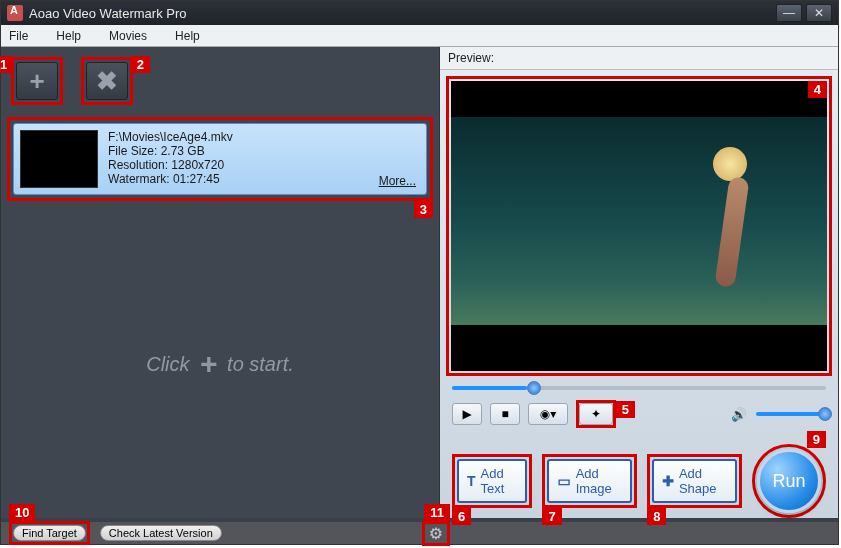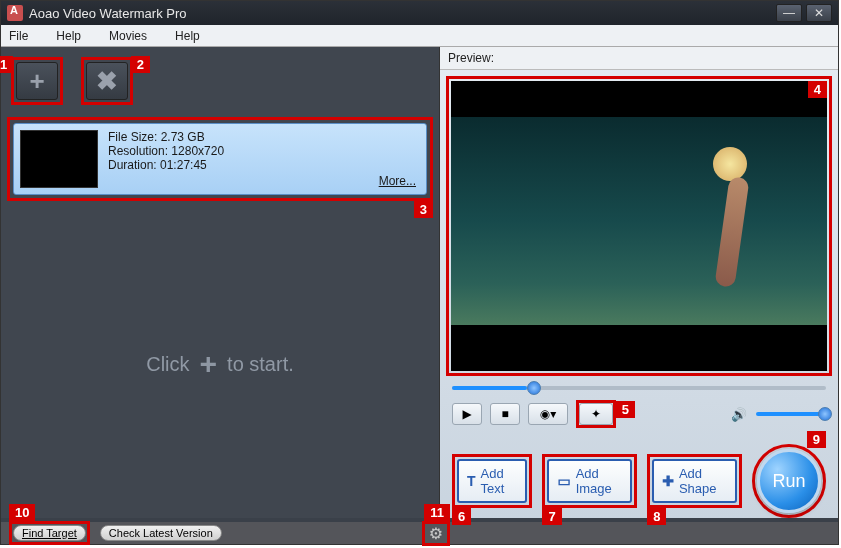--- a/index.html
+++ b/index.html
@@ -18,21 +18,21 @@
 .toolbar { display:flex; gap:18px; padding:4px; }
 .redbox { border:3px solid #d40000; position:relative; }
 .numtag { position:absolute; background:#d40000; color:#fff; font-size:13px; font-weight:bold; padding:1px 6px; z-index:5;}
 .iconbtn { width:42px; height:38px; background:linear-gradient(#4a515b,#353b43); border:1px solid #222; border-radius:3px; display:flex; align-items:center; justify-content:center; cursor:pointer;}
 .plus-icon, .x-icon { color:#9aa1ac; font-size:26px; font-weight:bold; }
 .filecard-wrap { margin-top:8px; }
 .filecard { background: linear-gradient(#c7e3fb,#a8d0f5); border:1px solid #5a8fc7; border-radius:3px; padding:6px; display:flex; gap:10px; }
 .thumb { width:78px; height:58px; background:#000; border:1px solid #333; }
 .fileinfo { font-size:12px; color:#1a1a1a; flex:1; position:relative;}
 .fileinfo .more { position:absolute; right:4px; bottom:0; text-decoration:underline; cursor:pointer; font-size:12px;}
-.hint { position:absolute; top:300px; left:0; right:0; text-align:center; color:#9099a5; font-size:20px; display:flex; align-items:center; justify-content:center; gap:10px;}
+.hint { position:absolute; top:300px; left:0; right:0; text-align:center; color:#9099a5; font-size:20px; display:flex; align-items:center; justify-content:center; gap:10px;font-style:italic;}
 .hint .plus-big { font-size:30px; color:#8e97a3; font-weight:bold; }
 .rightpane { flex:1; background:linear-gradient(#e5ecf3,#c9d4df); display:flex; flex-direction:column; border-left:1px solid #333; }
 .preview-label { font-size:12px; padding:4px 8px; color:#222; background:#eef1f4; border-bottom:1px solid #bbb;}
 .preview-box-wrap { padding:6px; }
 .preview-box { height:290px; background:#000; position:relative; }
 .video-frame { position:absolute; top:36px; left:0; right:0; height:208px; background: linear-gradient(180deg,#0a2b2f 0%, #174a4c 50%, #2b6158 80%, #4a7a5e 100%); }
 .creature { position:absolute; right:60px; top:30px; width:90px; height:140px; }
 .creature::before { content:""; position:absolute; top:0; right:20px; width:34px; height:34px; background:radial-gradient(circle,#f5e6a0,#d4a860); border-radius:50%; }
 .creature::after { content:""; position:absolute; top:30px; right:25px; width:20px; height:110px; background:linear-gradient(#b88a6a,#8a5a4a); border-radius:10px; transform:rotate(8deg); }
 .slider-row { padding:4px 12px; }
@@ -89,23 +89,24 @@
             <span class="x-icon">✖</span>
           </div>
         </div>
       </div>
 
       <div class="filecard-wrap redbox" style="padding:3px;">
         <div class="numtag" style="bottom:-20px; right:-3px;">3</div>
         <div class="filecard">
           <div class="thumb"></div>
           <div class="fileinfo">
+            <div>F:\Movies\IceAge4.mkv</div>
             <div>File Size: 2.73 GB</div>
             <div>Resolution: 1280x720</div>
-            <div>Duration: 01:27:45</div>
+            <div>Watermark: 01:27:45</div>
             <span class="more">More...</span>
           </div>
         </div>
       </div>
 
       <div class="hint">
         <span>Click</span>
         <span class="plus-big">+</span>
         <span>to start.</span>
       </div>
@@ -172,21 +173,21 @@
           <div class="numtag" style="top:-16px; right:-3px;">9</div>
           <div class="runbtn">
             <span>Run</span>
           </div>
         </div>
       </div>
     </div>
   </div>
 
   <div class="statusbar">
-    <div class="redbox" style="padding:1px;text-decoration:underline;">
+    <div class="redbox" style="padding:1px;">
       <div class="numtag" style="top:-20px; left:-3px;">10</div>
       <div class="sbtn">Find Target</div>
     </div>
     <div class="sbtn">Check Latest Version</div>
     <div class="redbox" style="padding:0; margin-left:auto; margin-right:380px;">
       <div class="numtag" style="top:-20px; right:-3px;">11</div>
       <div class="gear">
         <span>⚙</span>
       </div>
     </div>

